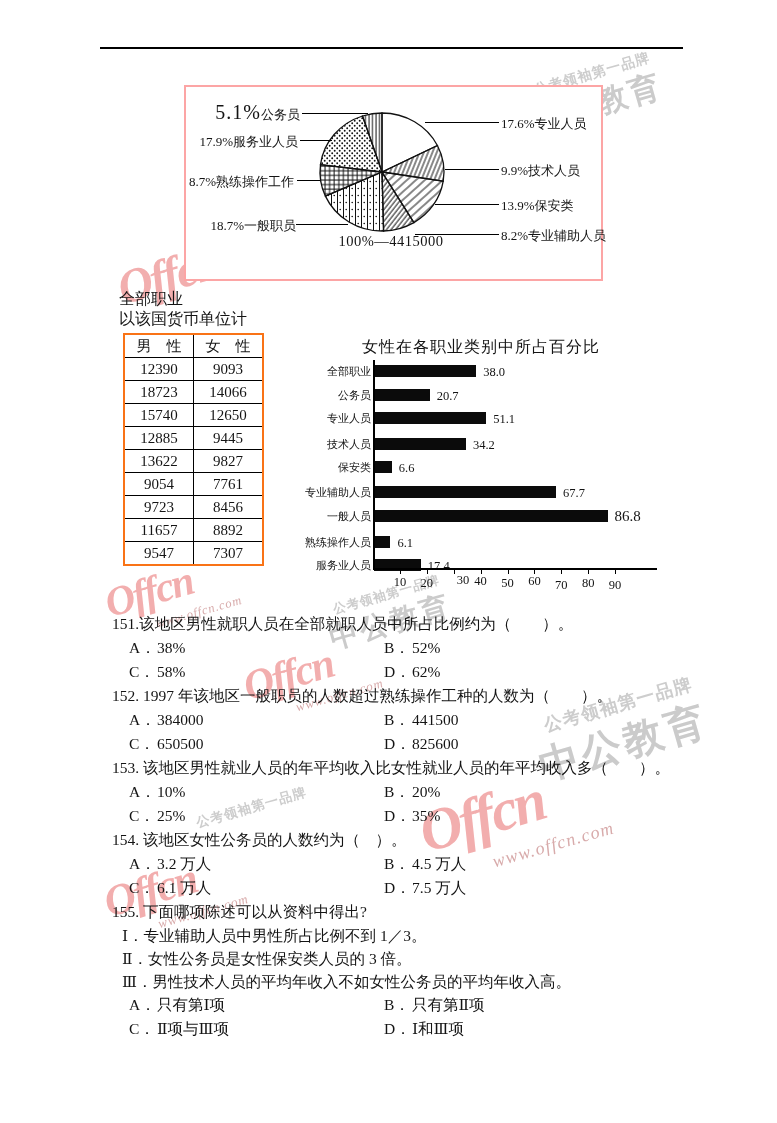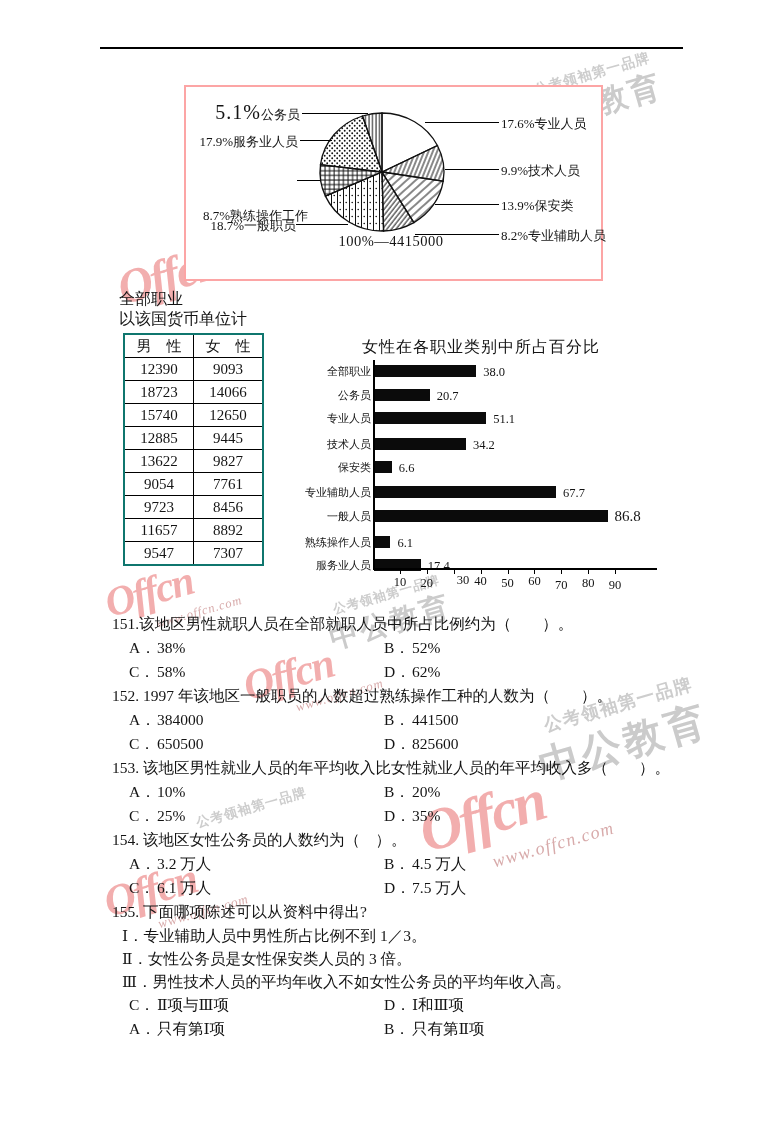--- a/index.html
+++ b/index.html
@@ -28,21 +28,21 @@
   .callout-line{position:absolute;height:1px;background:#000;z-index:3;}
   .pie-total{position:absolute;left:120px;top:146px;width:170px;text-align:center;
              font-size:14.5px;letter-spacing:.5px;}
 
   
   .income-caption{position:absolute;left:119px;top:289px;font-size:16px;line-height:20px;z-index:3;}
   .income-table{position:absolute;left:123px;top:333px;border-collapse:collapse;z-index:3;
                 background:transparent;}
   .income-table td,.income-table th{border:1px solid #000;width:66px;height:22px;text-align:center;
                 font-size:15px;font-weight:normal;padding:0 1px;}
-  .income-table{border:2px solid #0f766e;}
+  .income-table{border:2px solid #f97316;}
 
   
   .barchart{position:absolute;left:285px;top:333px;width:400px;height:262px;z-index:3;}
   .bc-title{position:absolute;left:0;top:4px;width:392px;text-align:center;font-size:16px;
             letter-spacing:1px;}
   .bc-label{position:absolute;left:0;width:86px;text-align:right;font-size:11px;line-height:16px;
             white-space:nowrap;}
   .bc-bar{position:absolute;background:#0b0b0b;height:12px;}
   .bc-value{position:absolute;font-size:12.5px;white-space:nowrap;}
   .bc-axis-y{position:absolute;width:2px;background:#000;}
@@ -135,21 +135,21 @@
           <path d="M196,85 L139.4,109.1 A62 59 0 0 1 134.5,77.6 Z" fill="url(#pat-grid)" stroke="#111" stroke-width="1.3"></path>
           <path d="M196,85 L134.5,77.6 A62 59 0 0 1 176.5,29.0 Z" fill="url(#pat-dots)" stroke="#111" stroke-width="1.3"></path>
           <path d="M196,85 L176.5,29.0 A62 59 0 0 1 196.0,26.0 Z" fill="url(#pat-vert)" stroke="#111" stroke-width="1.3"></path>
         </g>
     </svg>
     <div id="pie-callouts">
         <div class="callout" style="right: 301px; top: 14px;"><span class="pct-big">5.1%</span><span>公务员</span></div>
         <div class="callout-line" style="left: 116px; width: 66px; top: 26px;"></div>
         <div class="callout" style="right: 303px; top: 46px;"><span>17.9%</span><span>服务业人员</span></div>
         <div class="callout-line" style="left: 114px; width: 32px; top: 53px;"></div>
-        <div class="callout" style="right: 293px; top: 86px; margin-top: 34px;"><span>8.7%</span><span>熟练操作工作</span></div>
+        <div class="callout" style="right: 307px; top: 86px;"><span>8.7%</span><span>熟练操作工作</span></div>
         <div class="callout-line" style="left: 111px; width: 23px; top: 93px;"></div>
         <div class="callout" style="right: 305px; top: 130px;"><span>18.7%</span><span>一般职员</span></div>
         <div class="callout-line" style="left: 110px; width: 52px; top: 137px;"></div>
         <div class="callout" style="left: 315px; top: 28px;"><span>17.6%</span><span>专业人员</span></div>
         <div class="callout-line" style="left: 239px; width: 74px; top: 35px;"></div>
         <div class="callout" style="left: 315px; top: 75px;"><span>9.9%</span><span>技术人员</span></div>
         <div class="callout-line" style="left: 259px; width: 54px; top: 82px;"></div>
         <div class="callout" style="left: 315px; top: 110px;"><span>13.9%</span><span>保安类</span></div>
         <div class="callout-line" style="left: 249px; width: 64px; top: 117px;"></div>
         <div class="callout" style="left: 315px; top: 140px;"><span>8.2%</span><span>专业辅助人员</span></div>
@@ -279,18 +279,18 @@
       <div>
         <div class="q-line">154. 该地区女性公务员的人数约为（　）。</div>
         <div class="opt-row"><span class="opt"><span class="k">A．</span><span>3.2 万人</span></span><span class="opt opt-b"><span class="k">B．</span><span>4.5 万人</span></span></div>
         <div class="opt-row"><span class="opt"><span class="k">C．</span><span>6.1 万人</span></span><span class="opt opt-b"><span class="k">D．</span><span>7.5 万人</span></span></div>
       </div>
       <div>
         <div class="q-line">155. 下面哪项陈述可以从资料中得出?</div>
         <div class="q-statement">Ⅰ．专业辅助人员中男性所占比例不到 1／3。</div>
         <div class="q-statement">Ⅱ．女性公务员是女性保安类人员的 3 倍。</div>
         <div class="q-statement">Ⅲ．男性技术人员的平均年收入不如女性公务员的平均年收入高。</div>
+        <div class="opt-row"><span class="opt"><span class="k">A．</span><span>只有第Ⅰ项</span></span><span class="opt opt-b"><span class="k">B．</span><span>只有第Ⅱ项</span></span></div>
         <div class="opt-row"><span class="opt"><span class="k">C．</span><span>Ⅱ项与Ⅲ项</span></span><span class="opt opt-b"><span class="k">D．</span><span>Ⅰ和Ⅲ项</span></span></div>
-        <div class="opt-row"><span class="opt"><span class="k">A．</span><span>只有第Ⅰ项</span></span><span class="opt opt-b"><span class="k">B．</span><span>只有第Ⅱ项</span></span></div>
       </div>
     </div>
 
 </div>
 
 </body></html>

